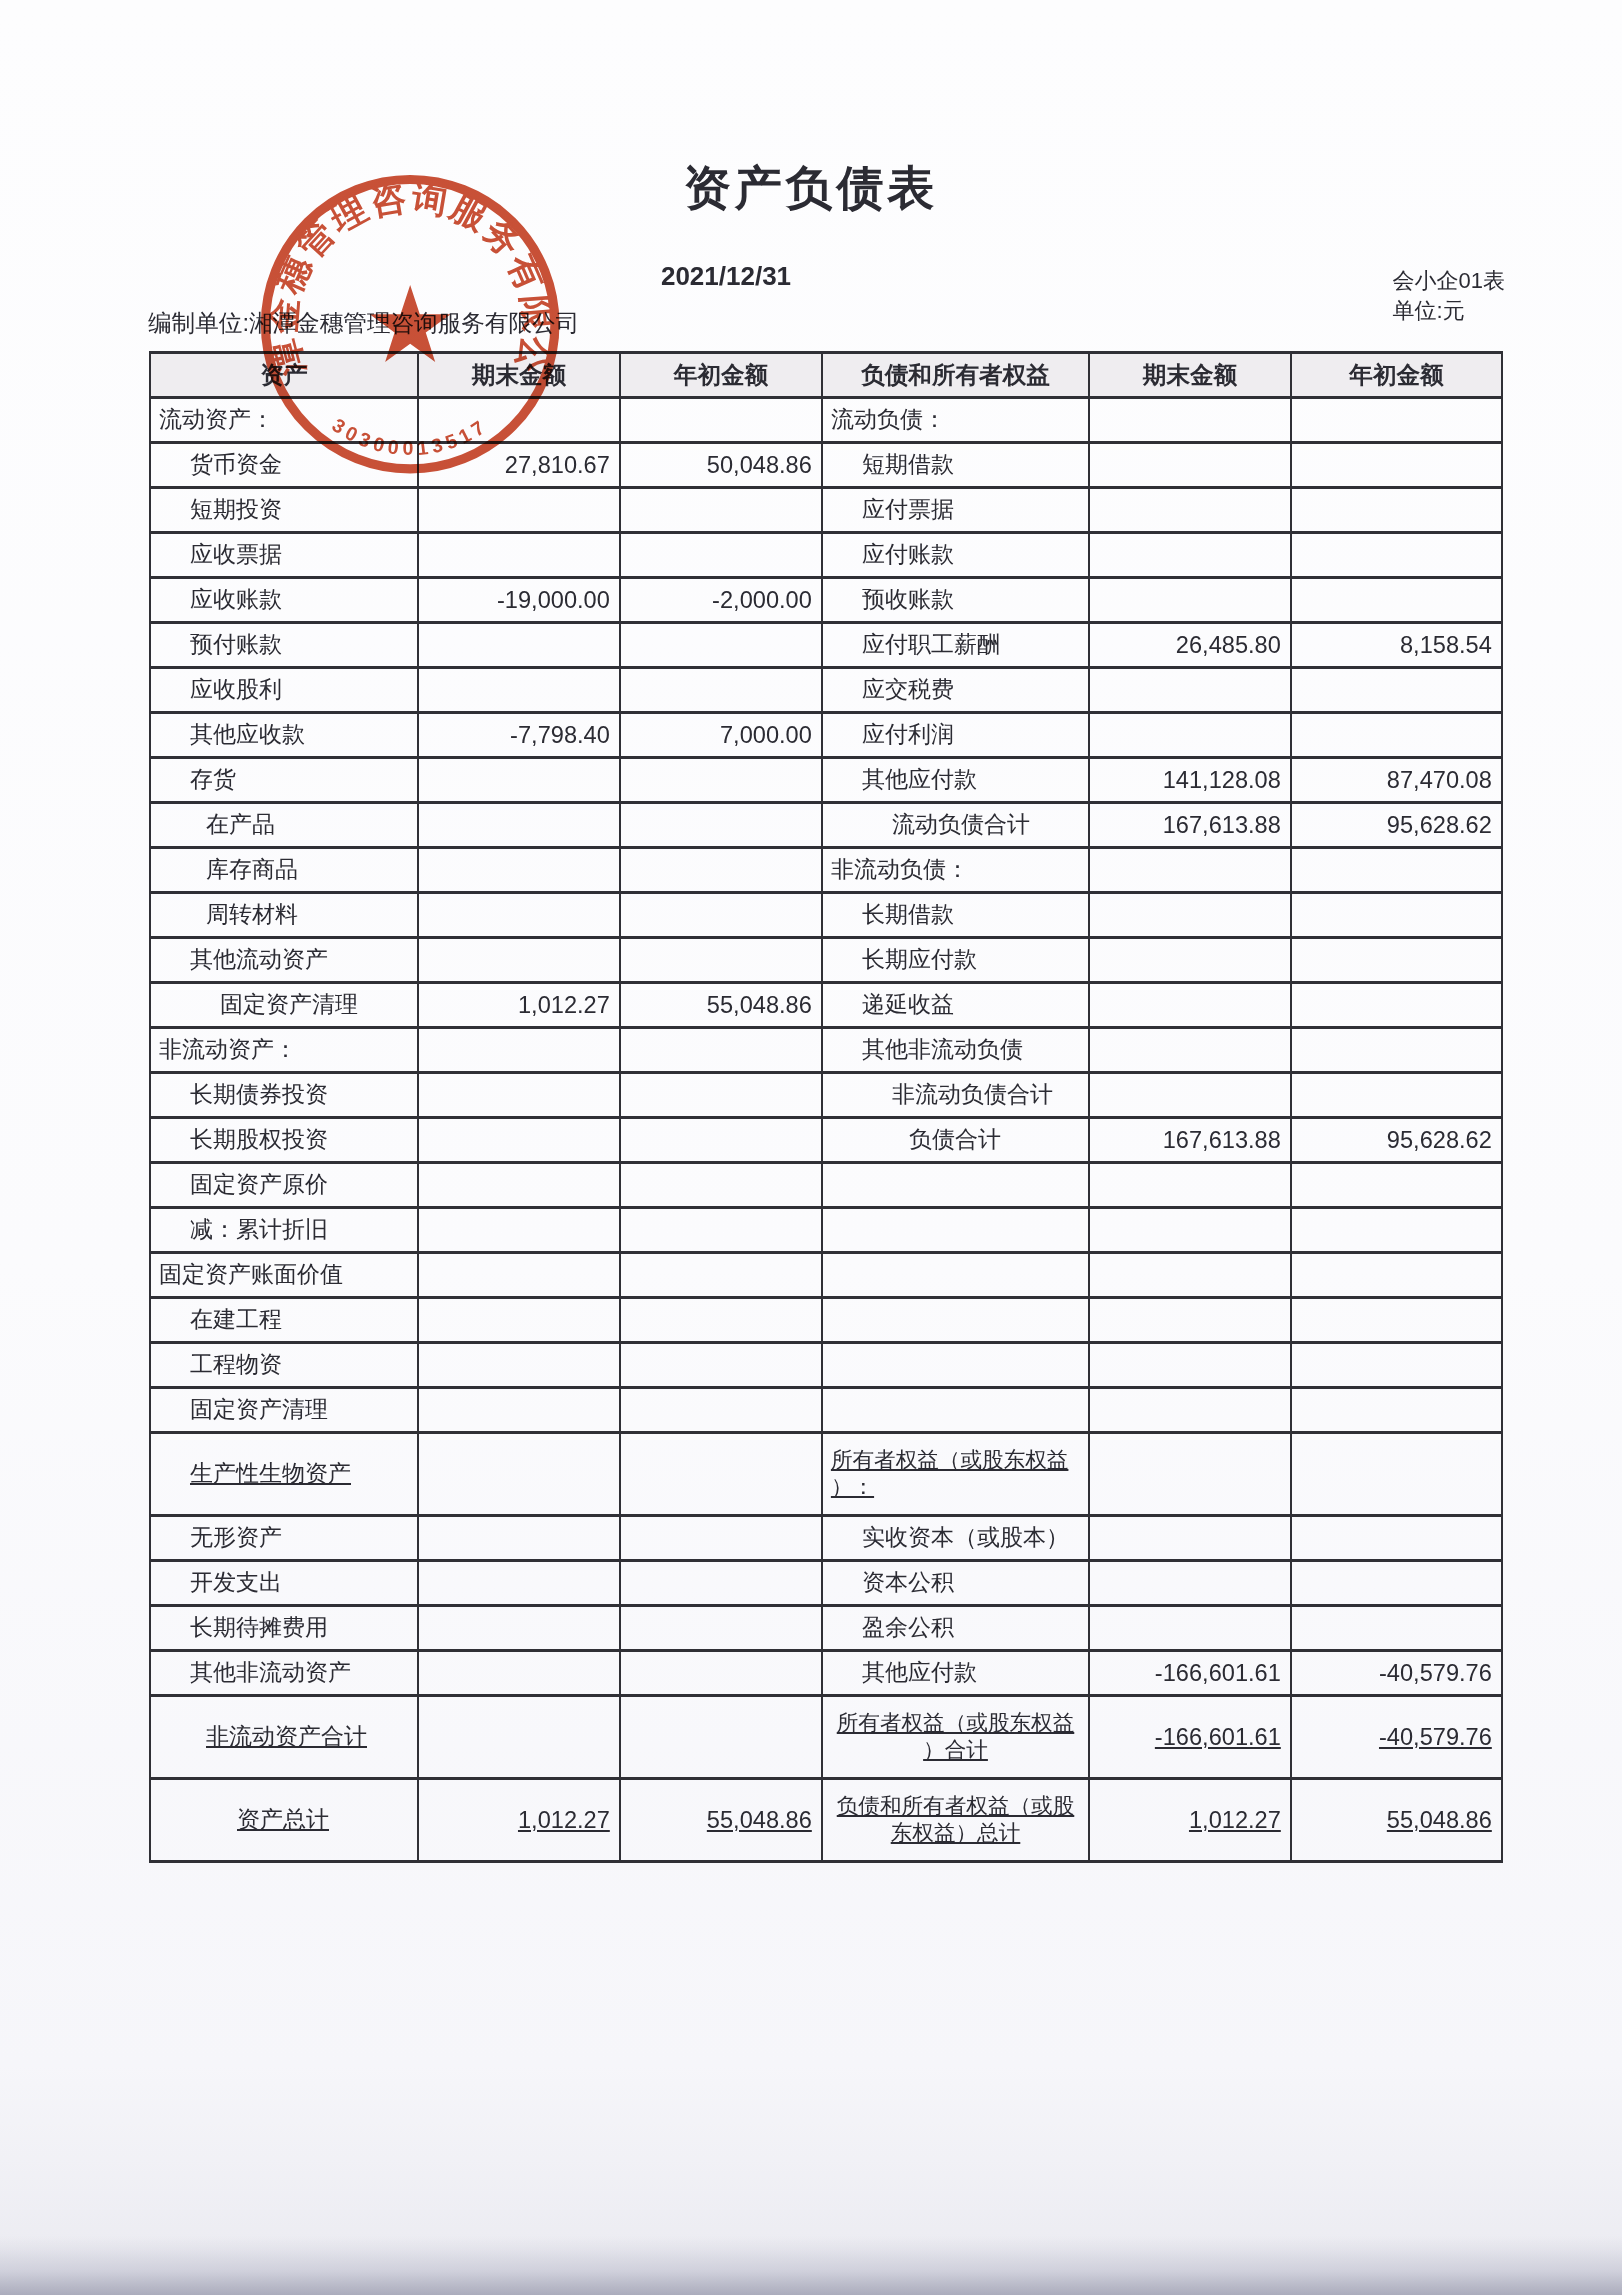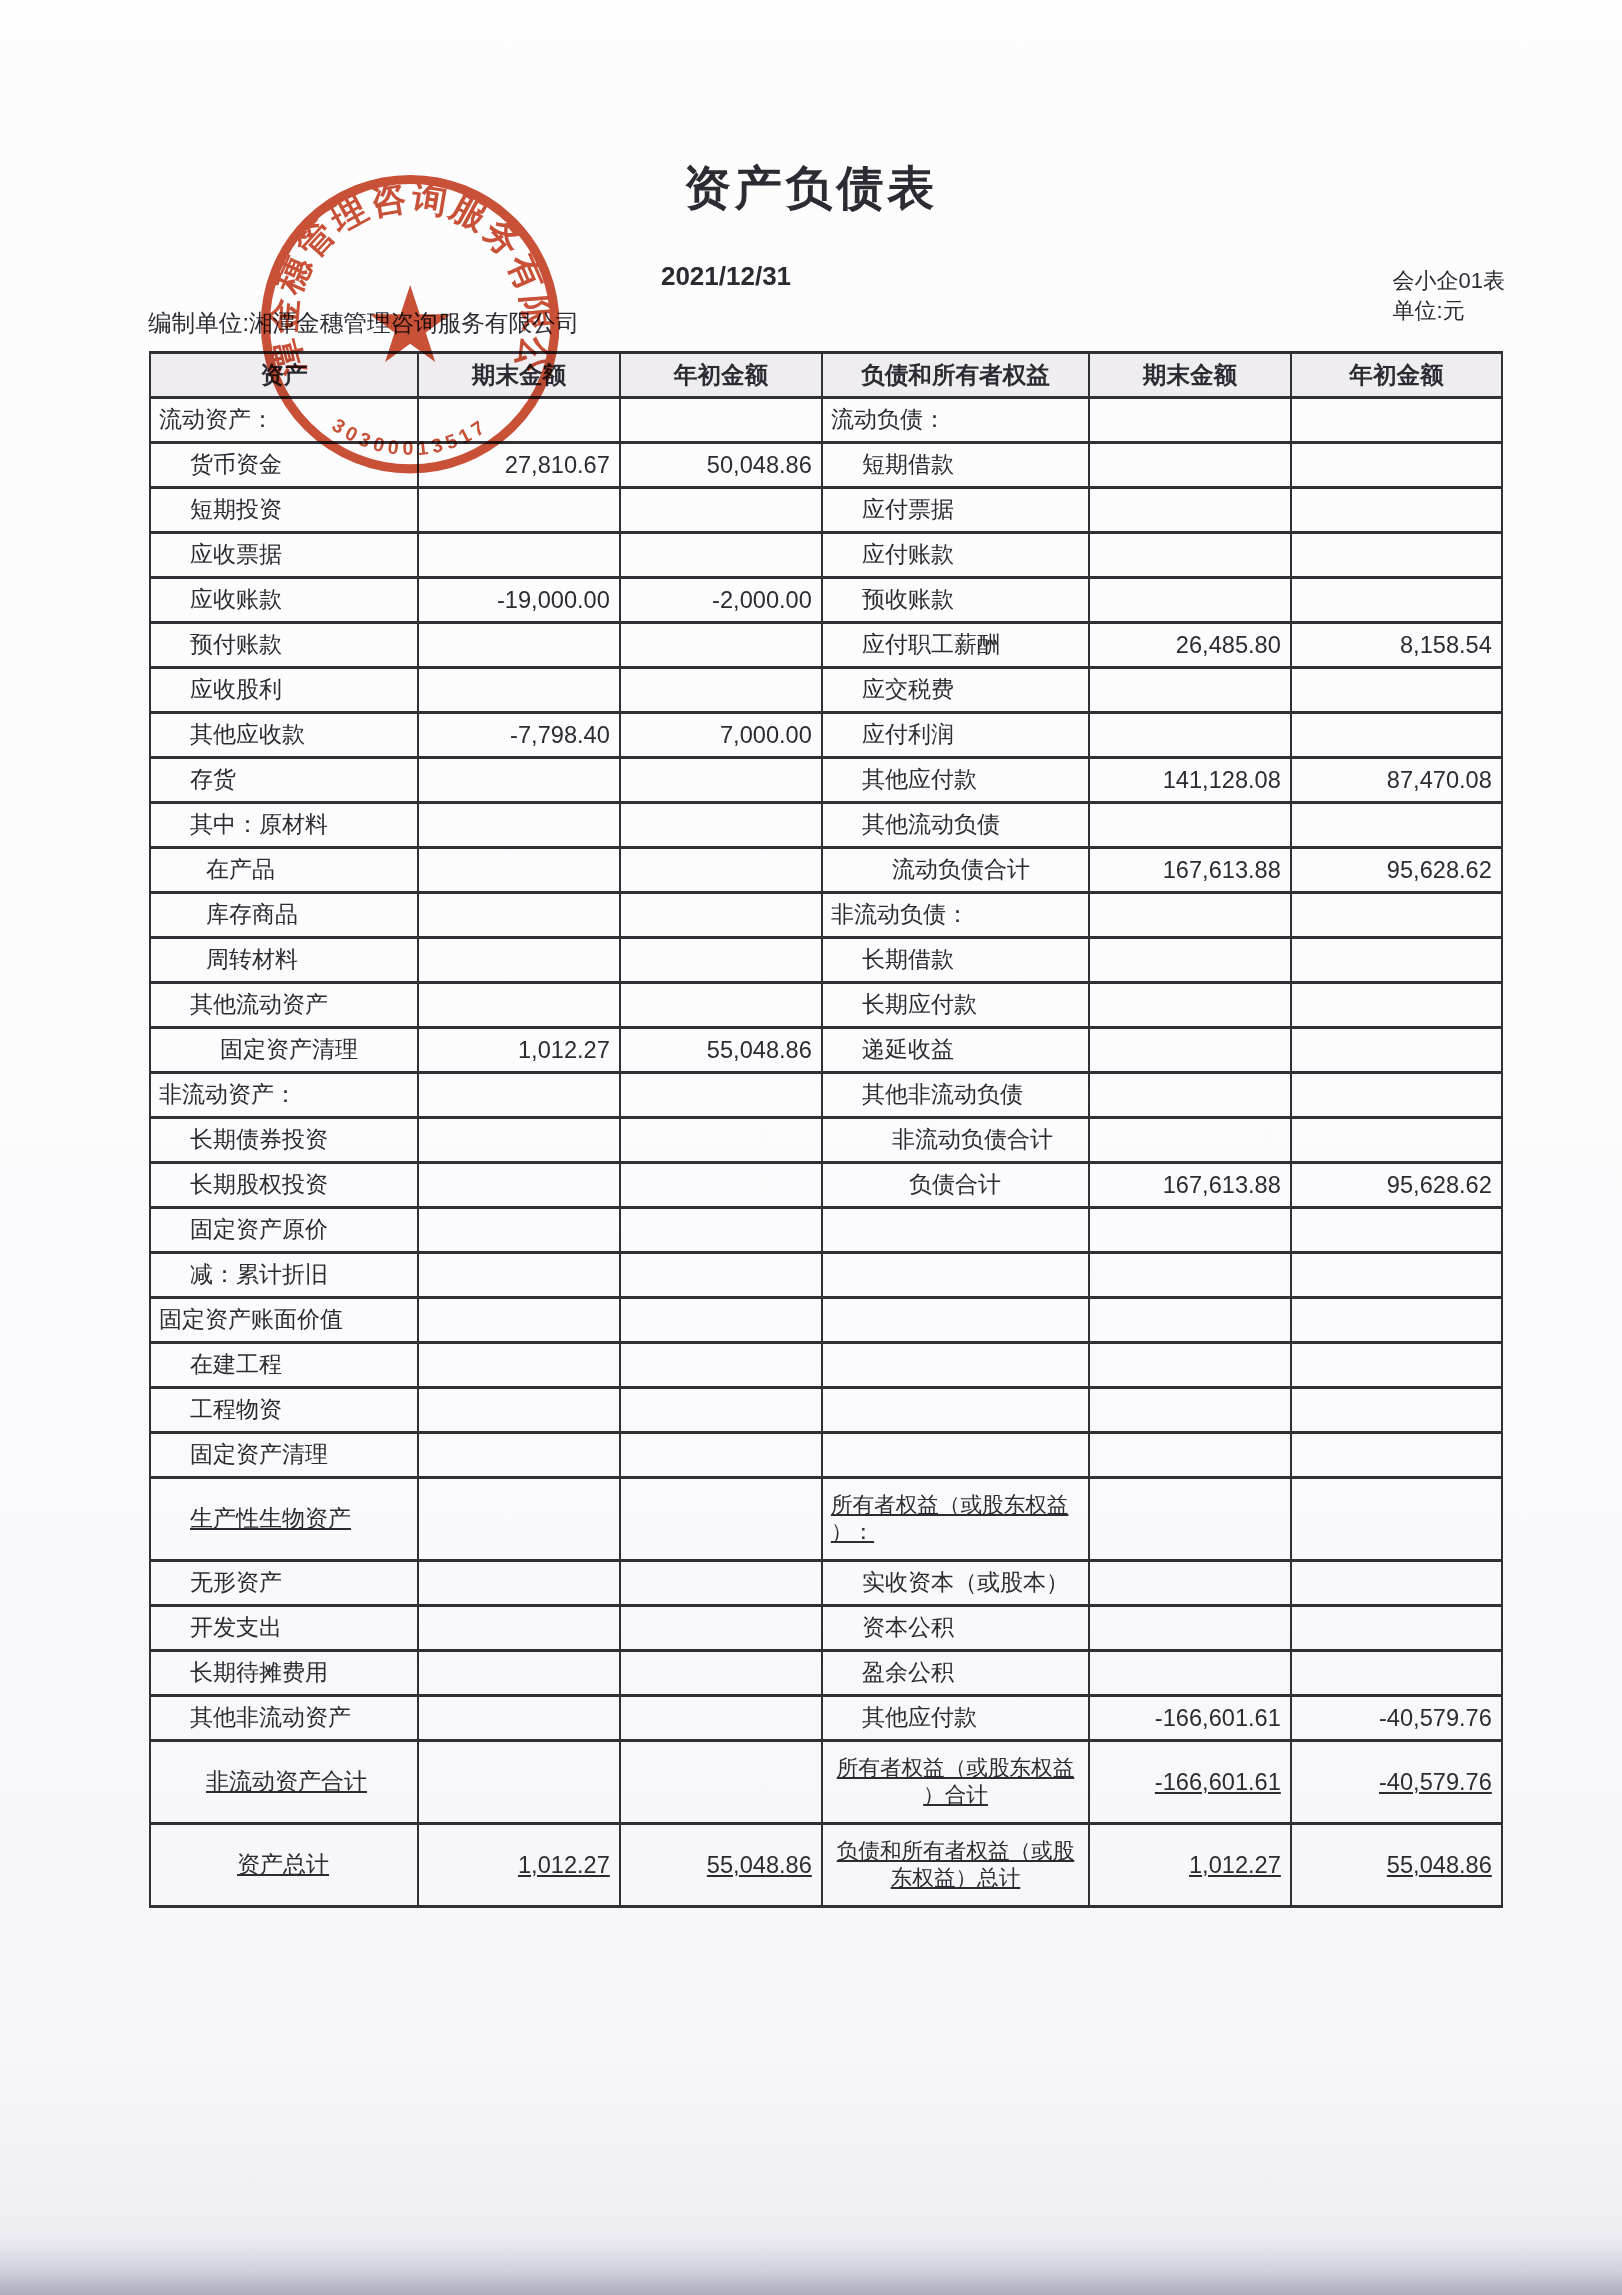--- a/index.html
+++ b/index.html
@@ -168,28 +168,20 @@
         </tr>
         <tr>
           <td class="label ind1">存货</td>
           <td class="num"></td>
           <td class="num"></td>
           <td class="label ind1">其他应付款</td>
           <td class="num">141,128.08</td>
           <td class="num">87,470.08</td>
         </tr>
         <tr>
-          <td class="label ind1">其中：原材料</td>
-          <td class="num"></td>
-          <td class="num"></td>
-          <td class="label ind1">其他流动负债</td>
-          <td class="num"></td>
-          <td class="num"></td>
-        </tr>
-        <tr>
           <td class="label ind2">在产品</td>
           <td class="num"></td>
           <td class="num"></td>
           <td class="label ind3">流动负债合计</td>
           <td class="num">167,613.88</td>
           <td class="num">95,628.62</td>
         </tr>
         <tr>
           <td class="label ind2">库存商品</td>
           <td class="num"></td>

